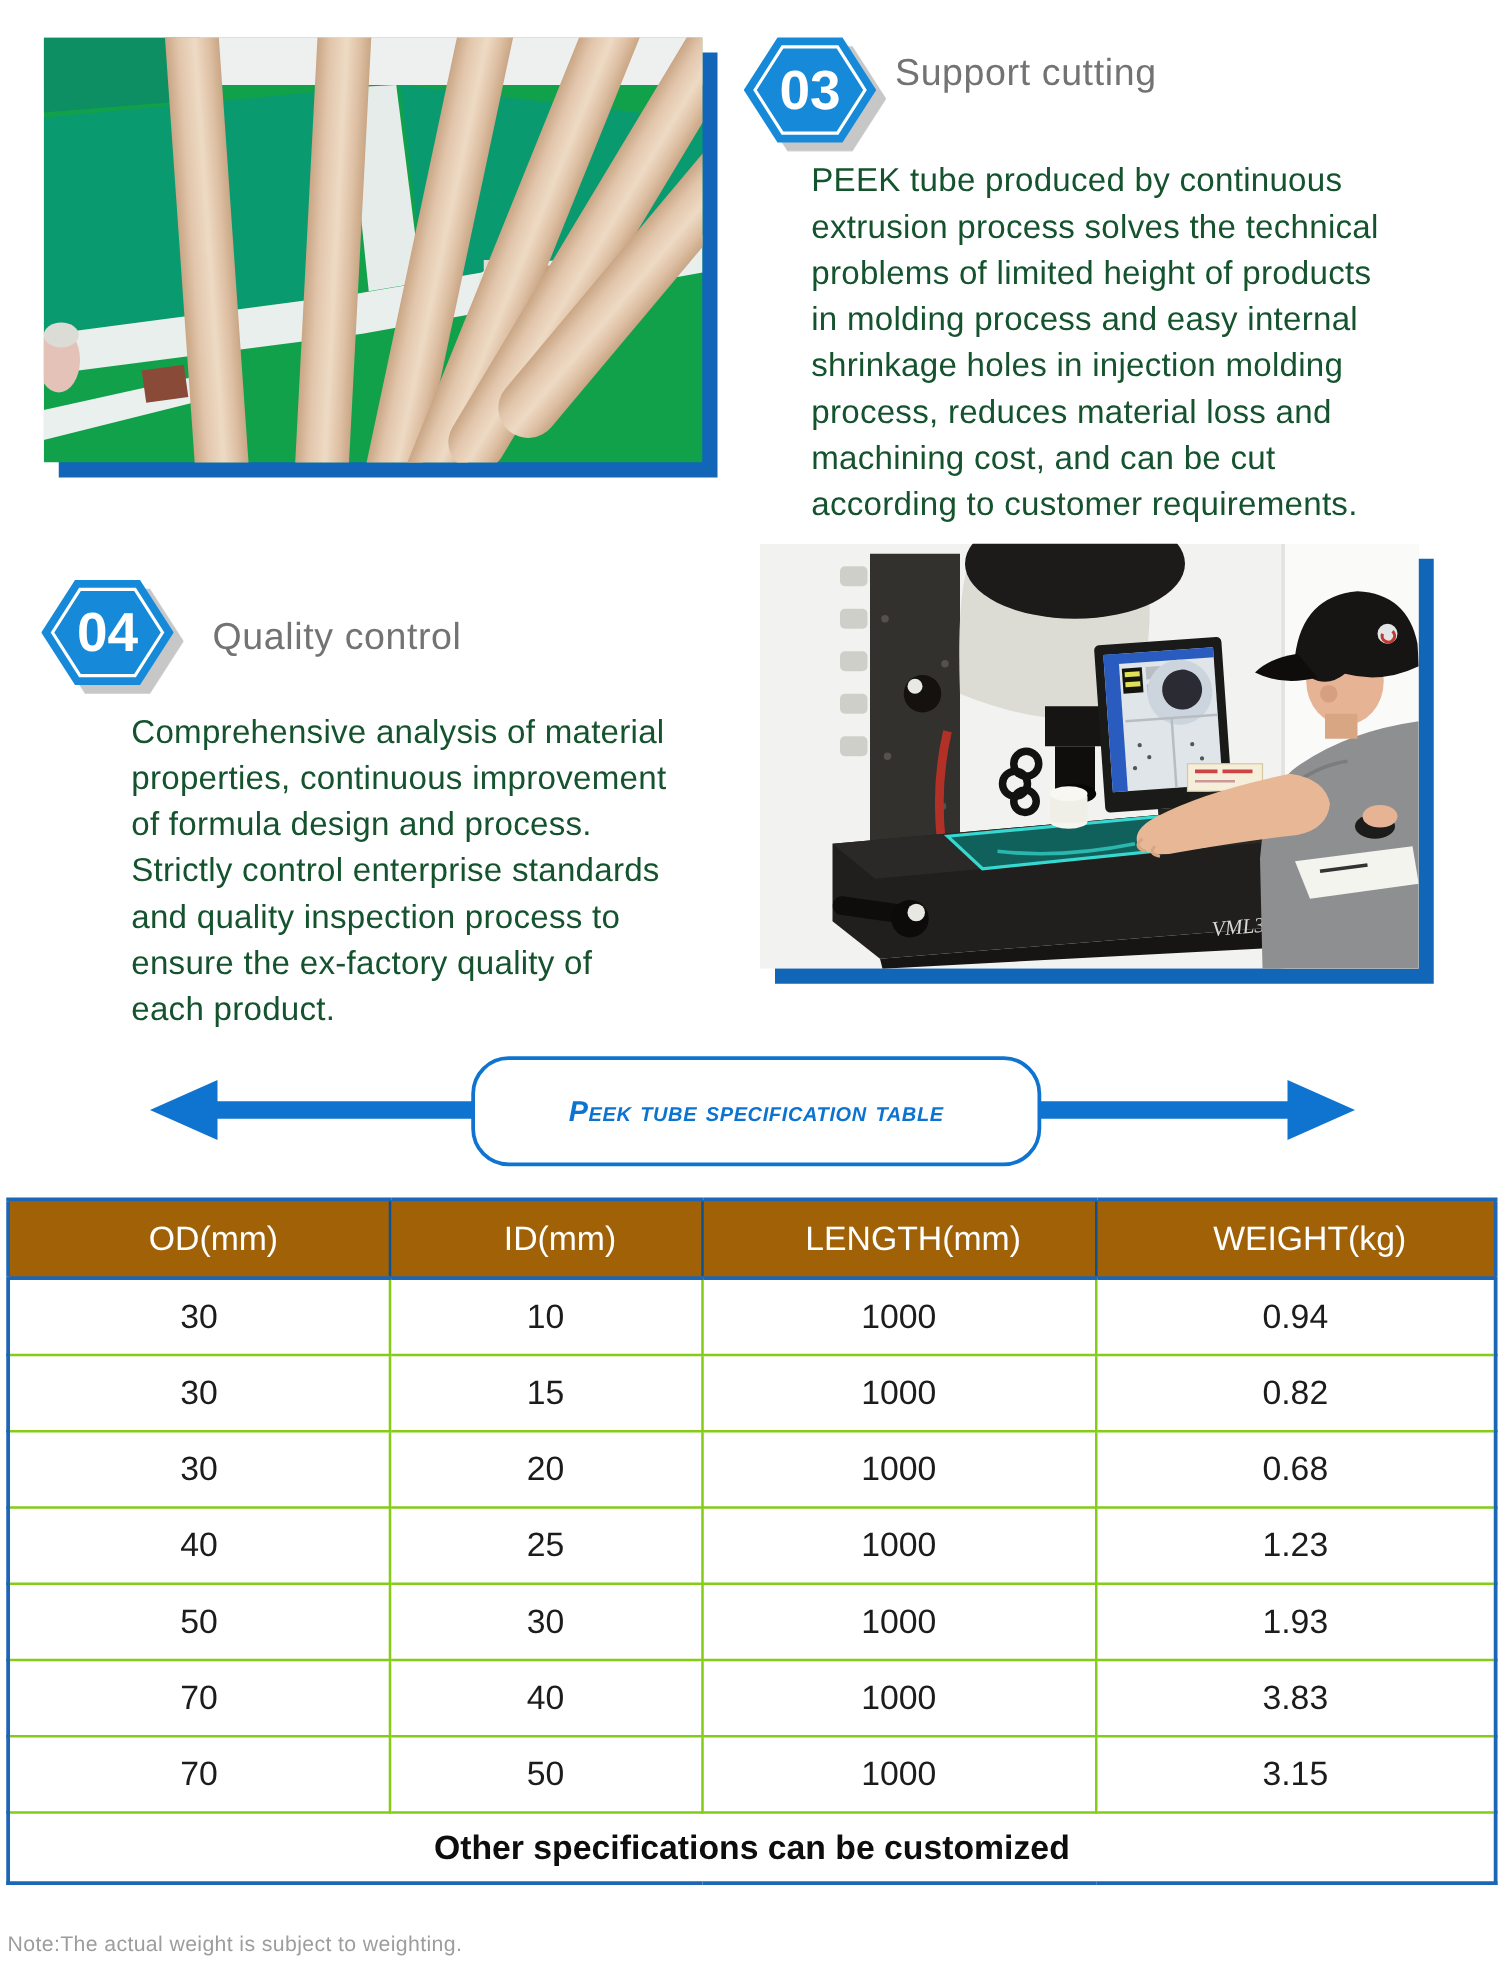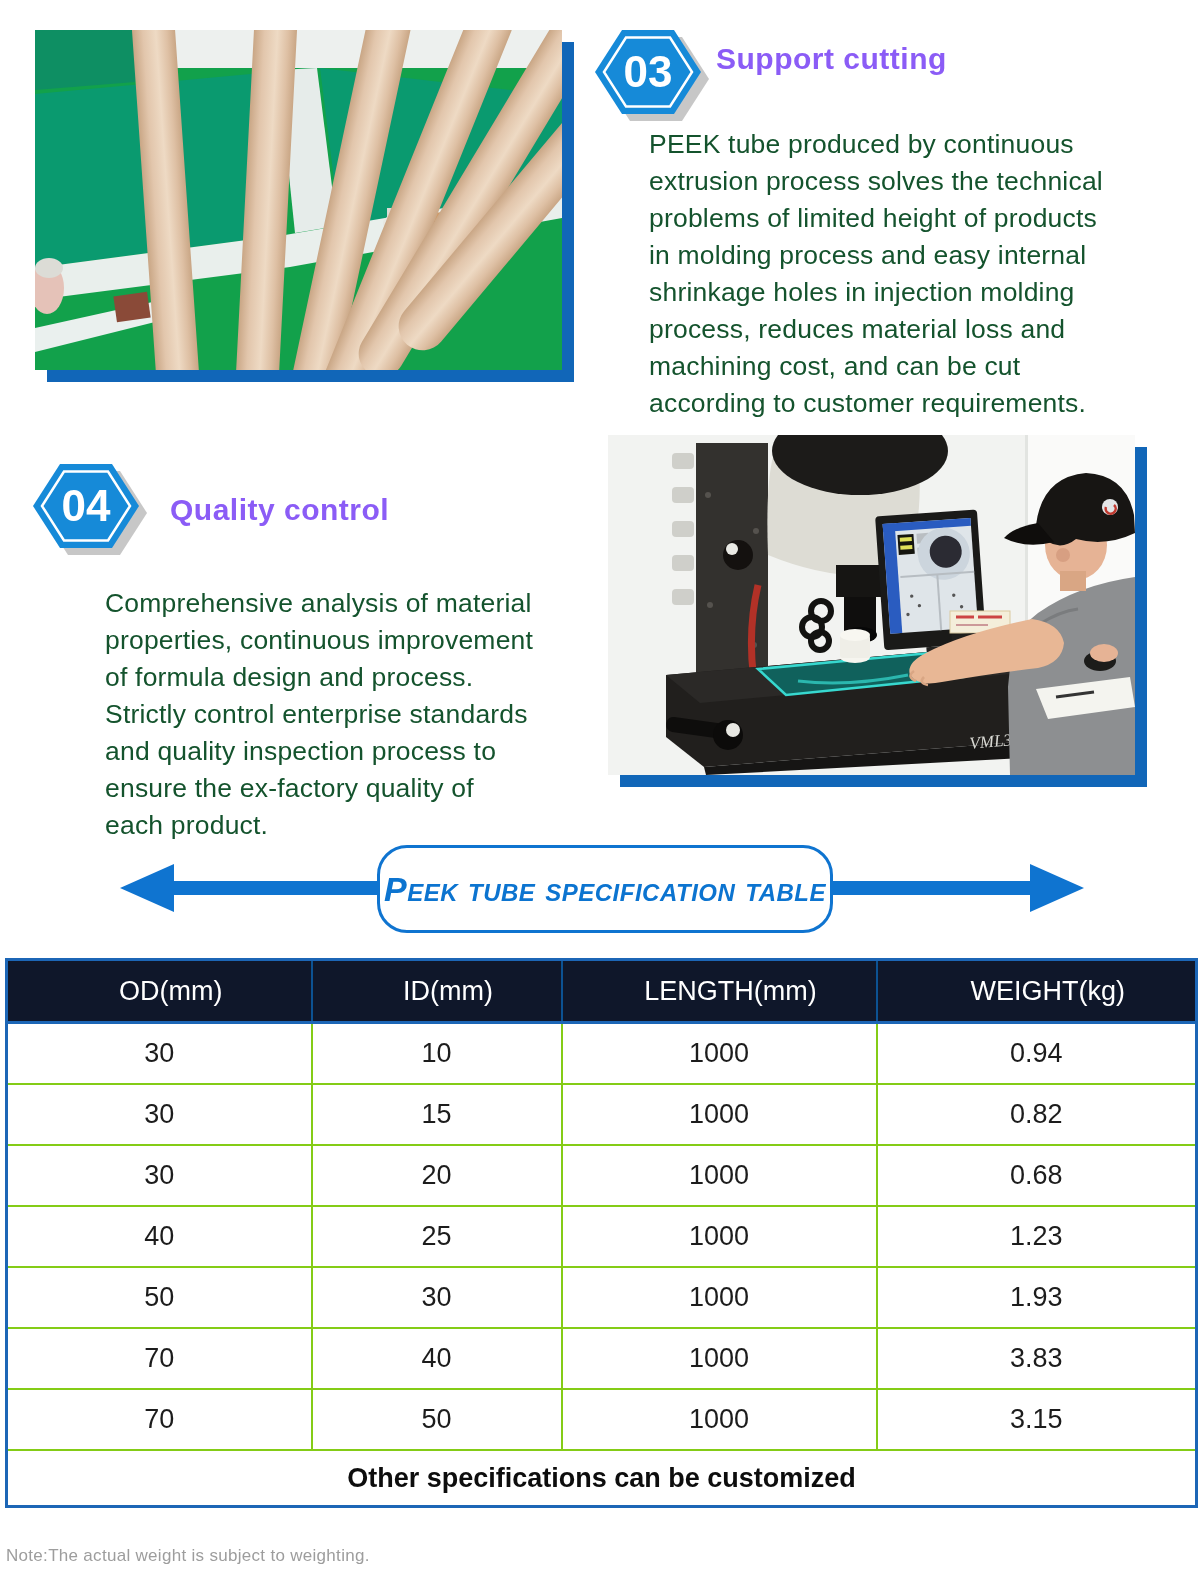--- a/index.html
+++ b/index.html
@@ -20,55 +20,55 @@
   .qc-photo{left:608px;top:435px;width:527px;height:340px;}
 
   
   .badge{position:absolute;width:106px;height:88px;}
   .badge svg{filter:drop-shadow(8px 7px 0 #c7c7c7);display:block;}
   .badge-num{font-weight:bold;font-size:44px;fill:#ffffff;font-family:"Liberation Sans",sans-serif;}
   .badge3{left:595px;top:28px;}
   .badge4{left:33px;top:462px;}
 
   .step-title{
-    position:absolute;font-size:30px;font-weight:bold;color:#8b5cf6;letter-spacing:.5px;
+    position:absolute;font-size:30px;font-weight:normal;color:#737373;letter-spacing:.5px;
   }
   .title3{left:716px;top:42px;}
   .title4{left:154px;top:477px;}
 
   .step-para{
     position:absolute;font-size:26.5px;line-height:37px;color:#14532d;
     white-space:pre-line;letter-spacing:.2px;
   }
   .para3{left:649px;top:126px;width:530px;}
-  .para4{left:105px;top:585px;width:510px;}
+  .para4{left:105px;top:567px;width:510px;}
 
   
   .banner-arrow{position:absolute;top:864px;}
   .arrow-left{left:120px;}
   .arrow-right{left:832px;}
   .banner-box{
     position:absolute;left:377px;top:845px;width:456px;height:88px;
     background:#ffffff;border:3px solid #0f74d0;border-radius:30px;
     box-sizing:border-box;display:flex;align-items:center;justify-content:center;
     z-index:2;
   }
   .banner-box span{
     font-style:italic;font-variant:small-caps;font-weight:600;
-    font-size:34px;color:#0c74d0;letter-spacing:.5px;white-space:nowrap;
+    font-size:23px;color:#0c74d0;letter-spacing:.5px;white-space:nowrap;
   }
 
   
   .spec-table{
     position:absolute;left:5px;top:958px;width:1190px;
     border-collapse:collapse;table-layout:fixed;text-align:center;
     border:3px solid #1c66b6;
   }
   .spec-table th{
-    background:#0f172a;color:#ffffff;font-weight:normal;font-size:27px;
+    background:#a16207;color:#ffffff;font-weight:normal;font-size:27px;
     height:58px;border:2px solid #0c5292;border-top:3px solid #1c66b6;border-bottom:3px solid #1c66b6;padding-left:24px;
   }
   .spec-table td{
     font-size:27px;color:#1c1c1c;height:57px;background:#ffffff;
     border:2px solid #84cc16;font-weight:500;
   }
   .spec-table tr.footer-row td{height:52px;font-weight:600;color:#0d0d0d;margin-top:17px;}
 
   .note{
     position:absolute;left:6px;top:1546px;font-size:17px;color:#9d9d9d;letter-spacing:.3px;

